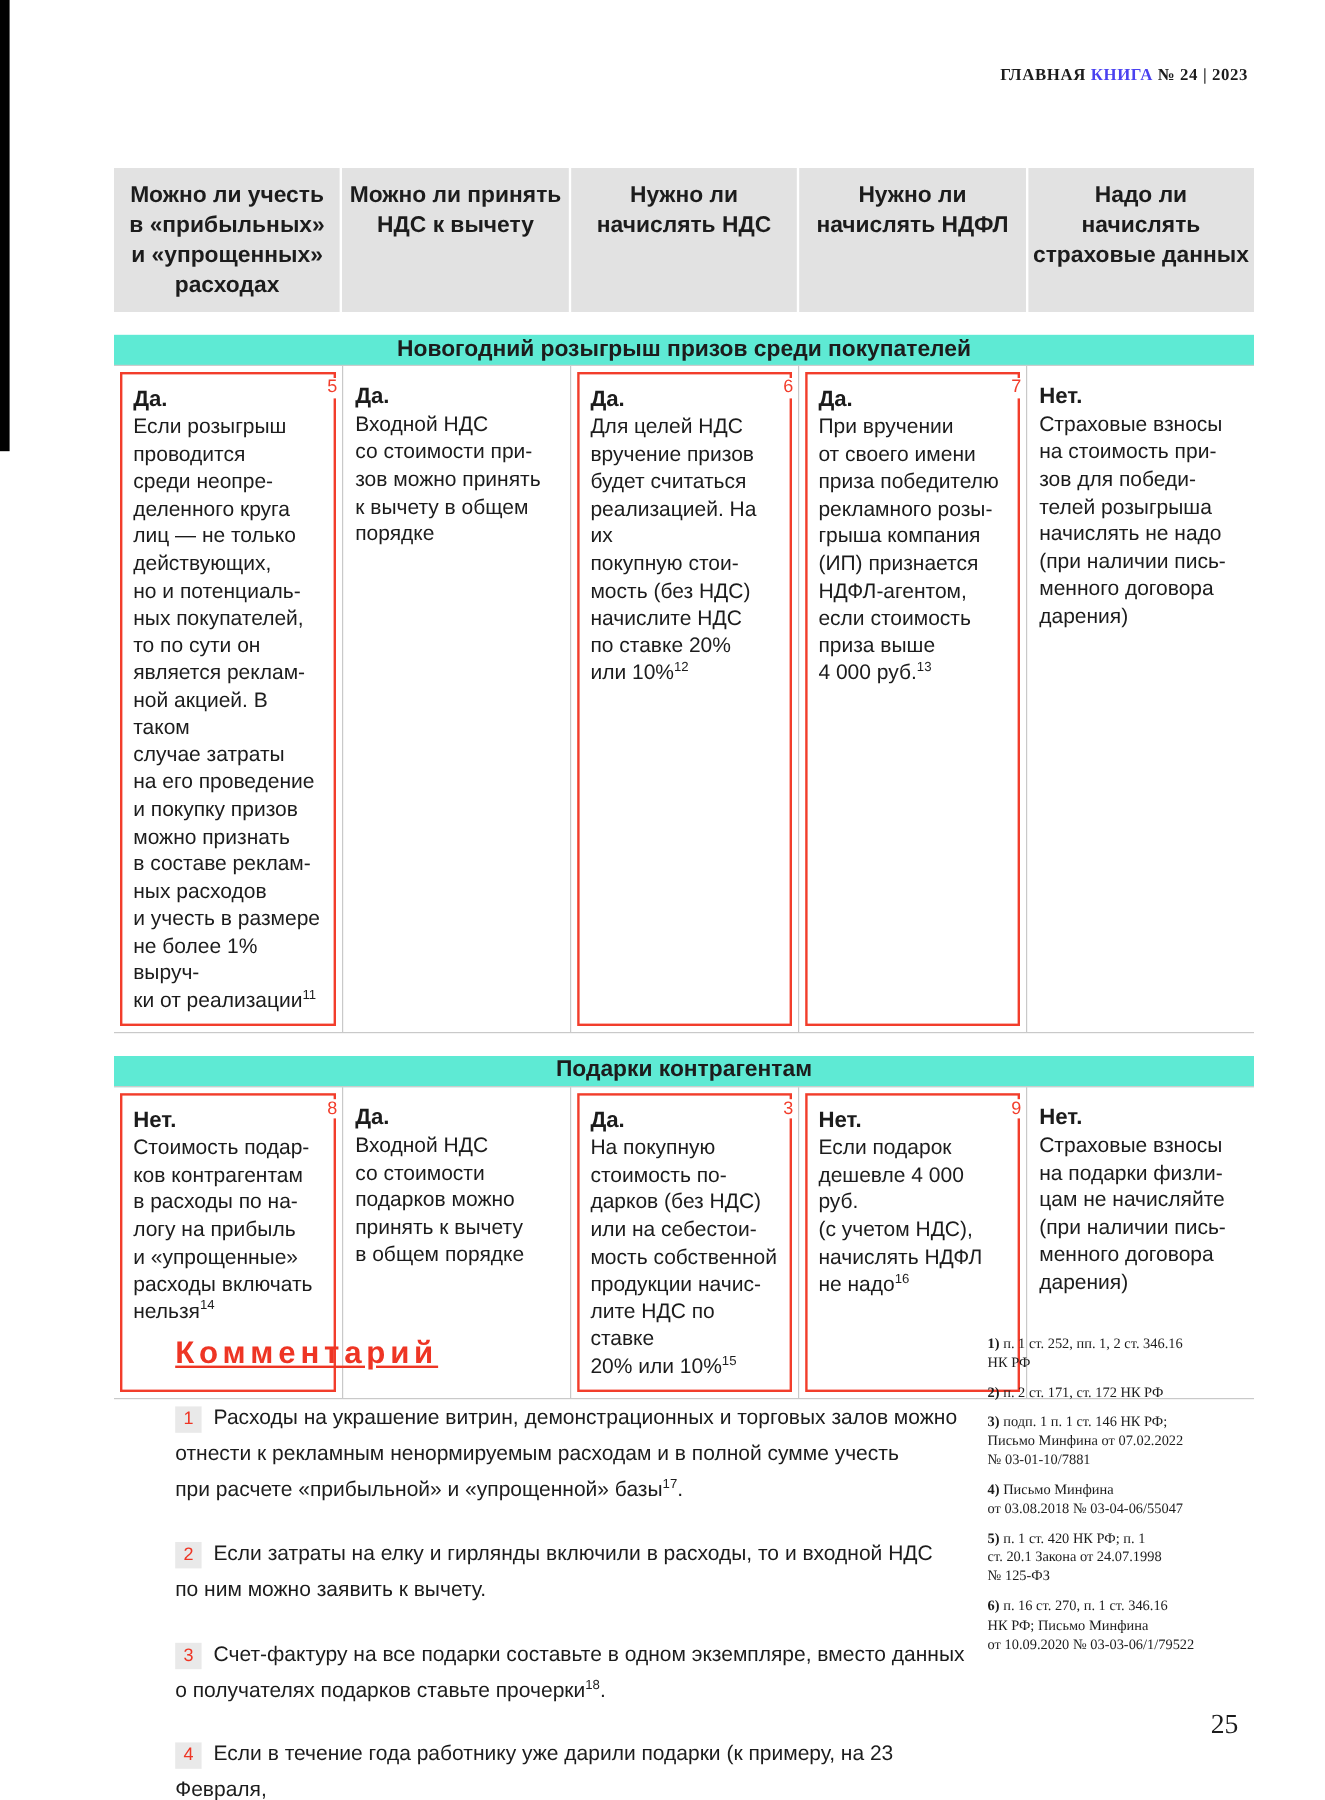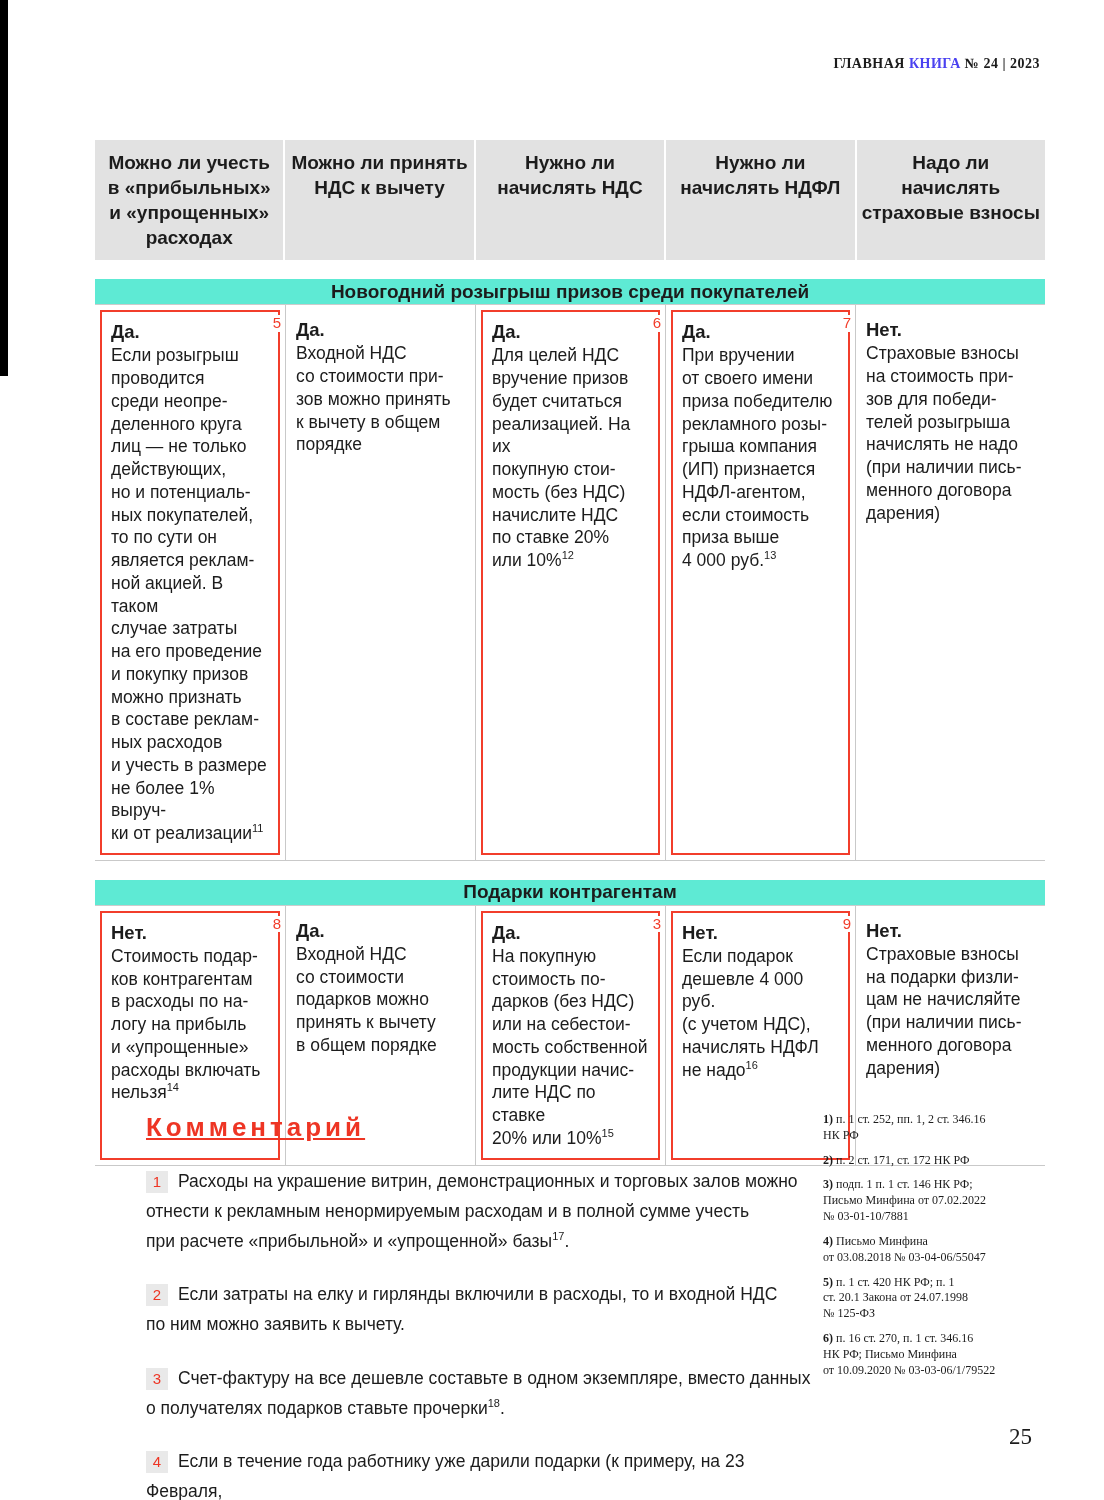--- a/index.html
+++ b/index.html
@@ -85,21 +85,21 @@
 в «прибыльных»
 и «упрощенных»
 расходах</div>
     <div class="hcell">Можно ли принять
 НДС к вычету</div>
     <div class="hcell">Нужно ли
 начислять НДС</div>
     <div class="hcell">Нужно ли
 начислять НДФЛ</div>
     <div class="hcell">Надо ли начислять
-страховые взносы</div>
+страховые данных</div>
   </div>
 
   <div class="secbar">Новогодний розыгрыш призов среди покупателей</div>
 
   <div class="trow r1">
     <div class="cell">
       <div class="redbox">
         <span class="badge">5</span>
         <div class="answer">Да.</div>
         <div class="cbody"><span class="txt">Если розыгрыш
@@ -243,21 +243,21 @@
   <div class="c-item">
     <span class="c-num">1</span><span class="txt">Расходы на украшение витрин, демонстрационных и торговых залов можно
 отнести к рекламным ненормируемым расходам и в полной сумме учесть
 при расчете «прибыльной» и «упрощенной» базы</span><sup>17</sup><span>.</span>
   </div>
   <div class="c-item">
     <span class="c-num">2</span><span class="txt">Если затраты на елку и гирлянды включили в расходы, то и входной НДС
 по ним можно заявить к вычету.</span>
   </div>
   <div class="c-item">
-    <span class="c-num">3</span><span class="txt">Счет-фактуру на все дешевле составьте в одном экземпляре, вместо данных
+    <span class="c-num">3</span><span class="txt">Счет-фактуру на все подарки составьте в одном экземпляре, вместо данных
 о получателях подарков ставьте прочерки</span><sup>18</sup><span>.</span>
   </div>
   <div class="c-item">
     <span class="c-num">4</span><span class="txt">Если в течение года работнику уже дарили подарки (к примеру, на 23 Февраля,
 на 8 Марта), нужно сложить общую стоимость всех подарков и вычесть</span>
   </div>
 </div>
 
 <div class="footnotes">
   <div class="f-item"><span class="f-num">1)</span> <span class="txt">п. 1 ст. 252, пп. 1, 2 ст. 346.16

